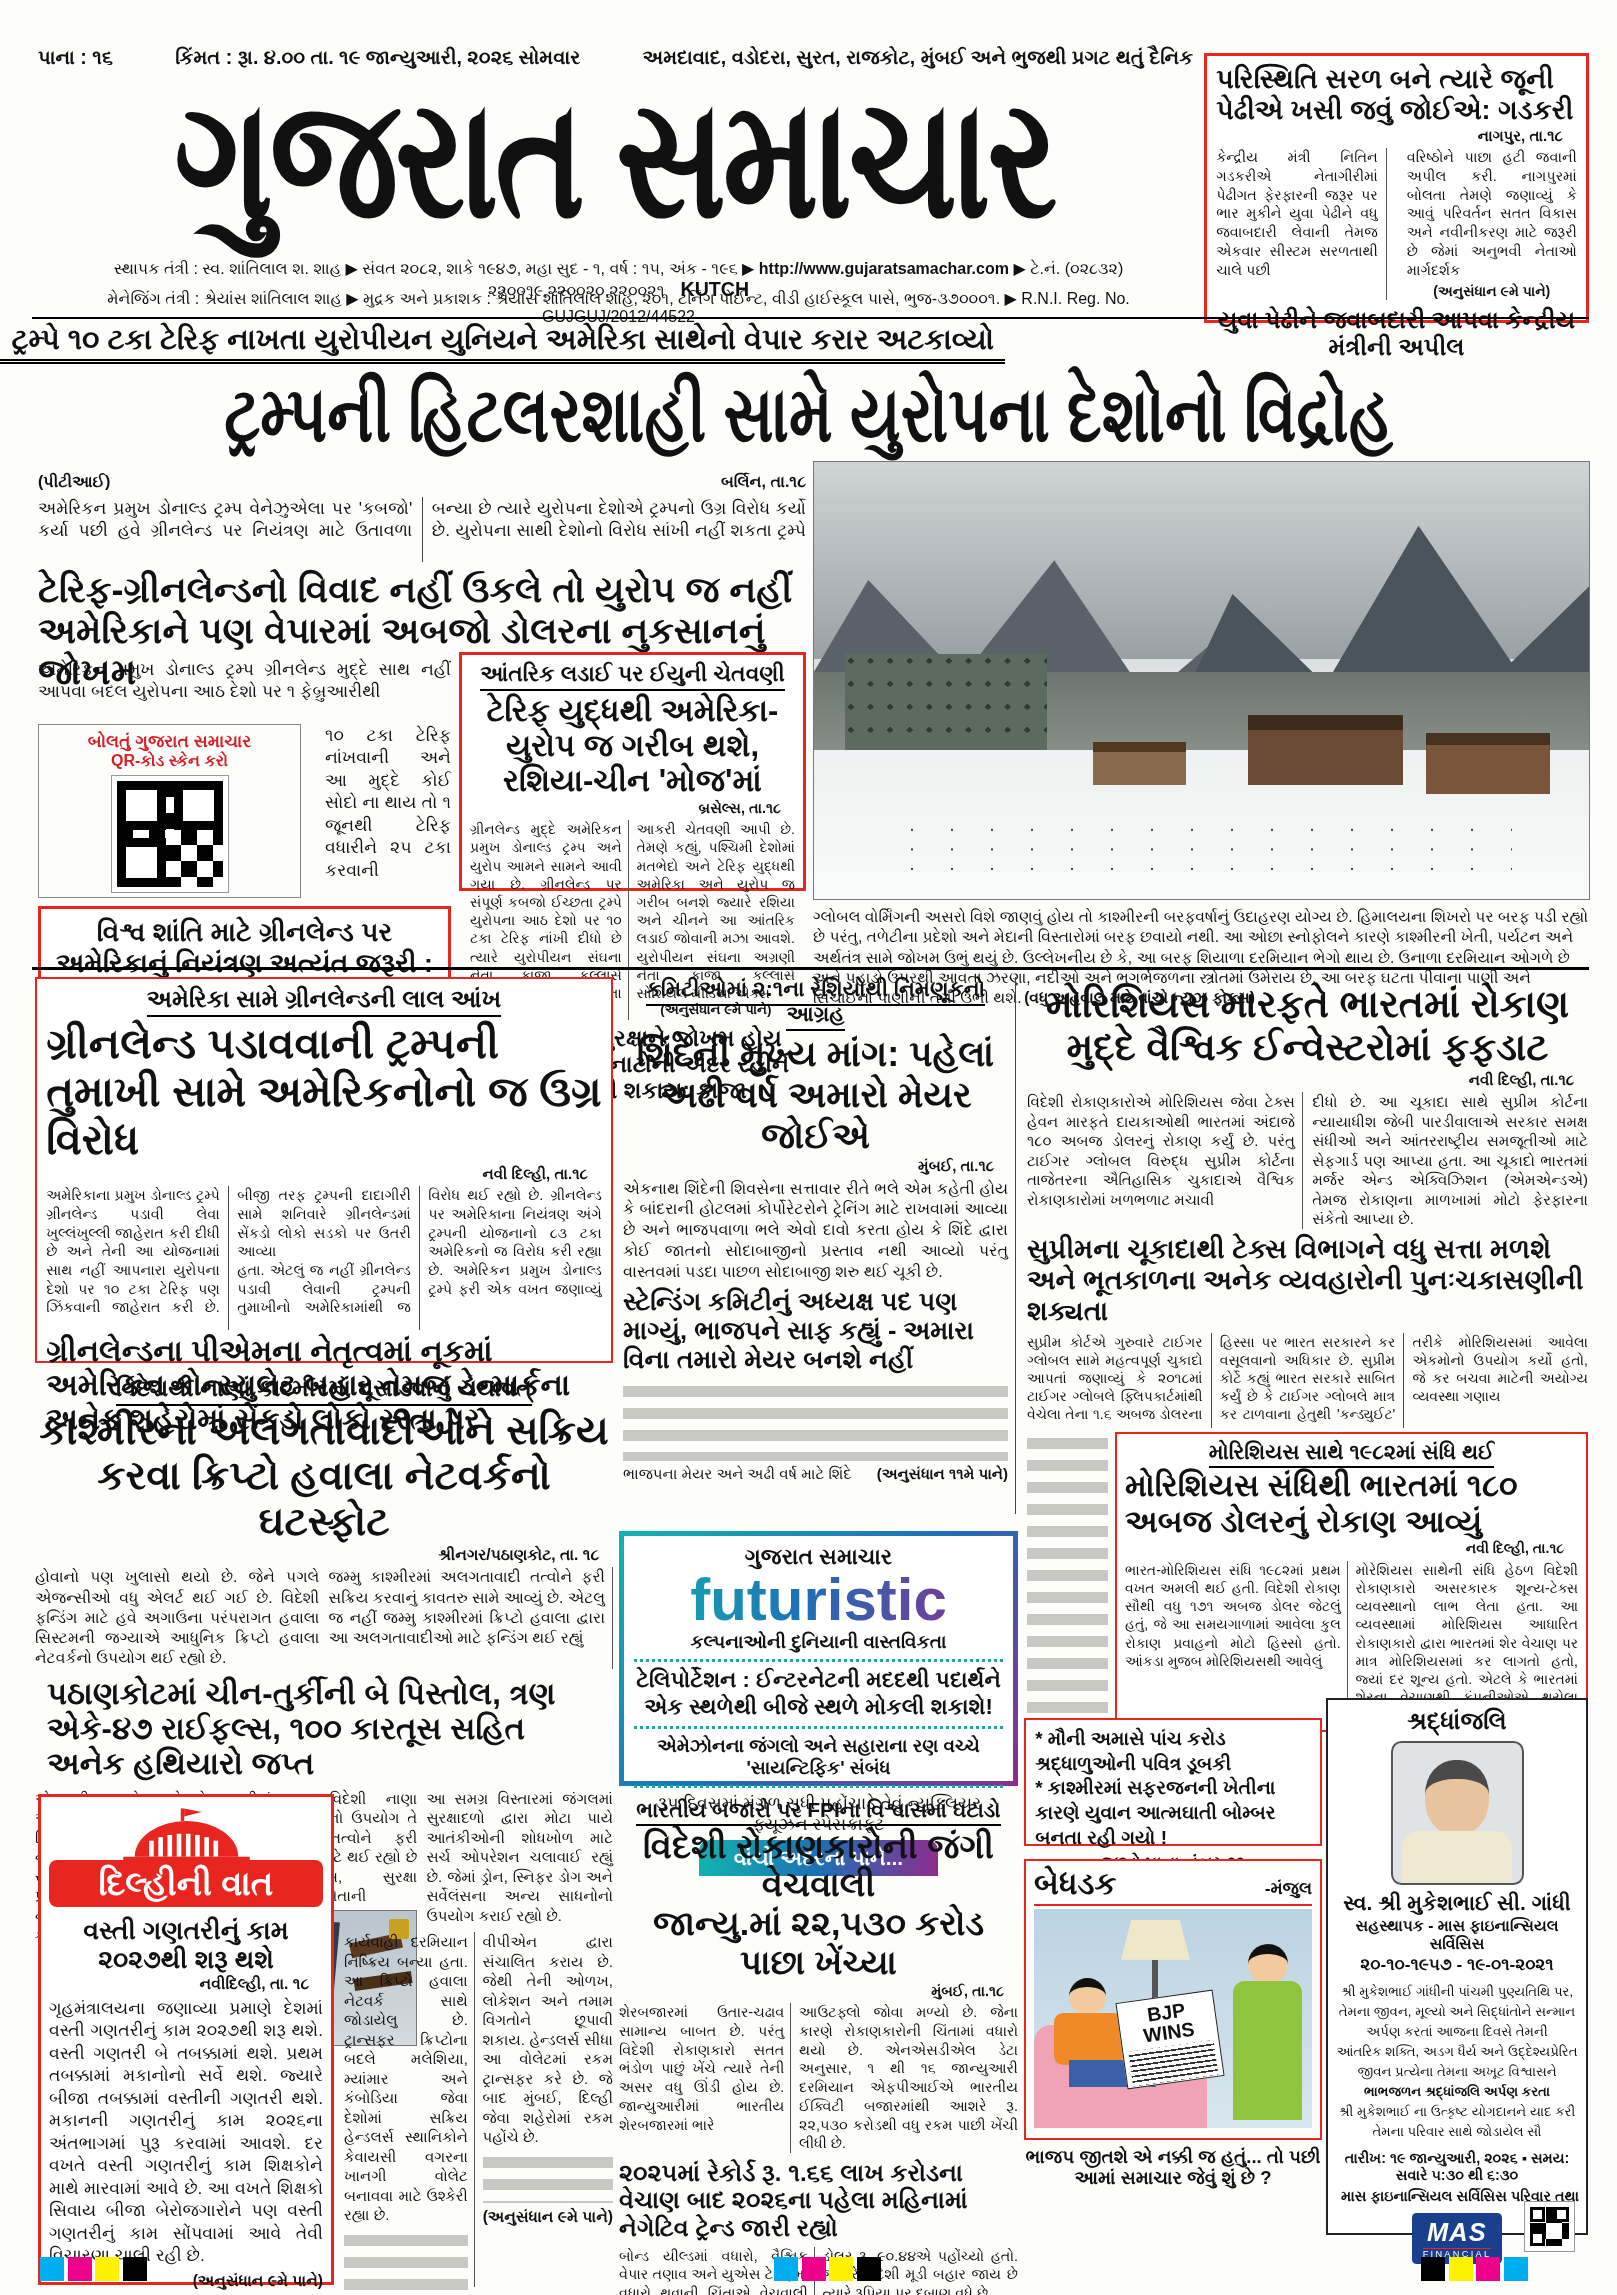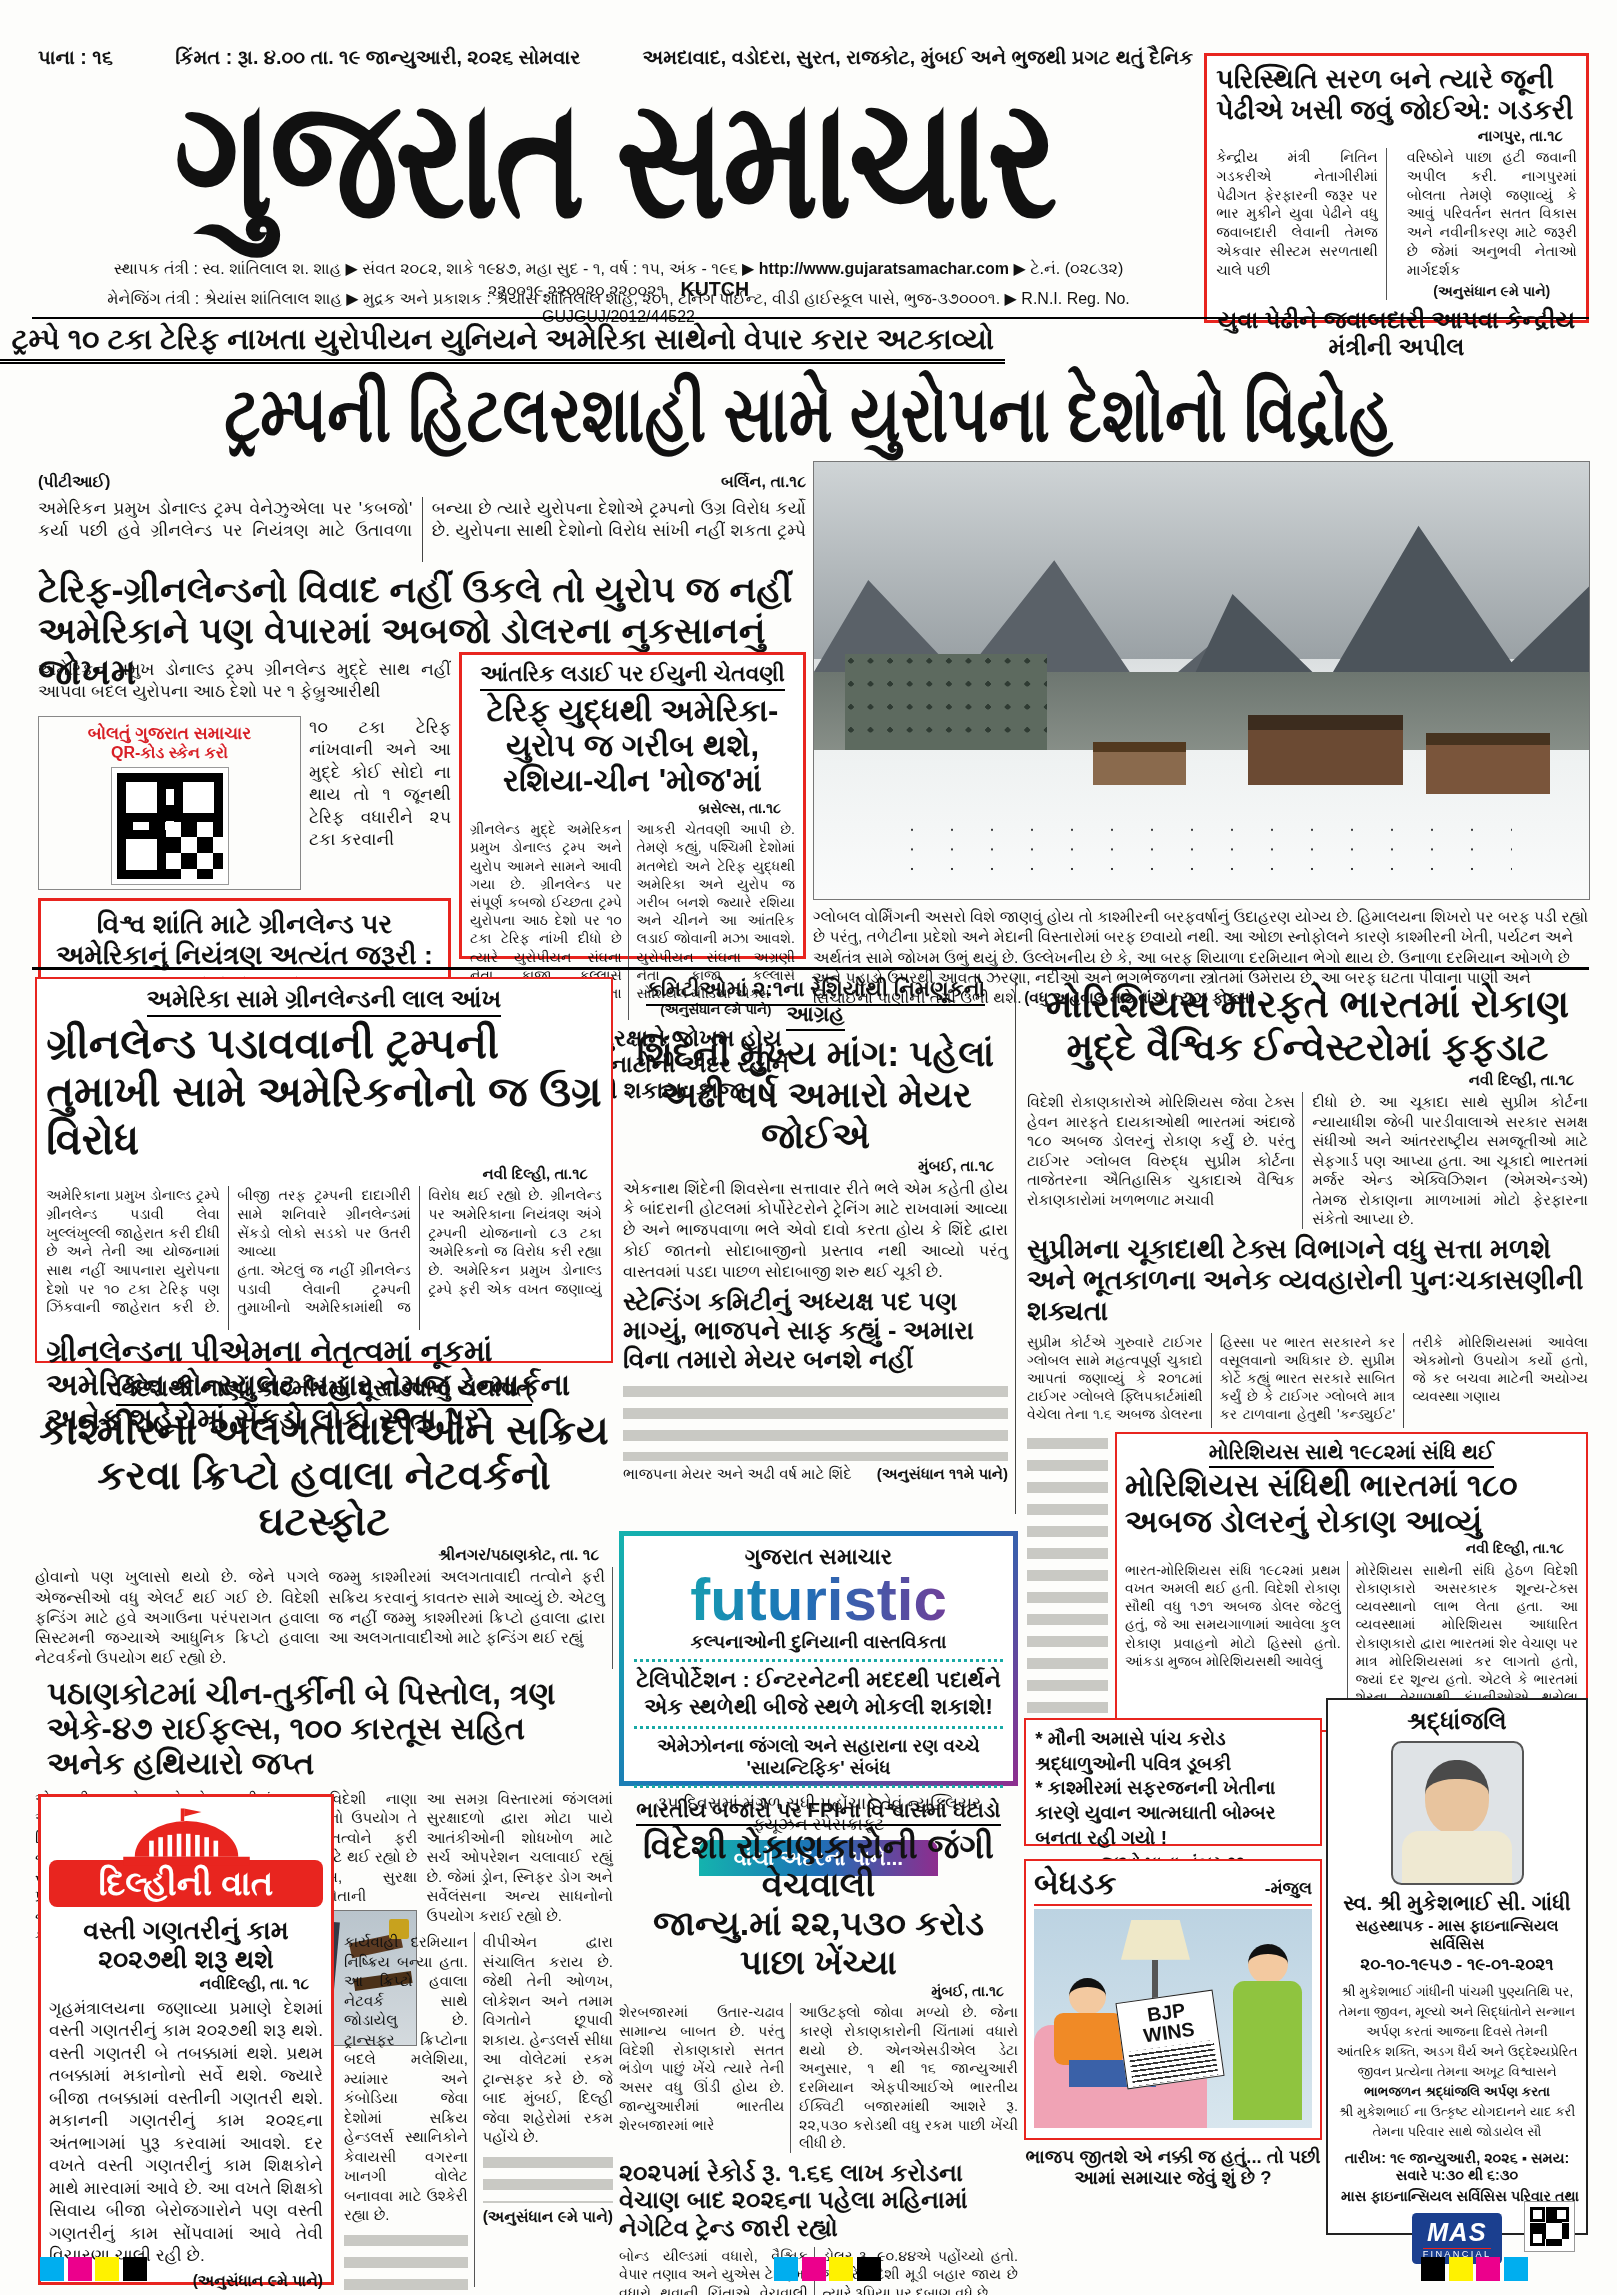--- a/index.html
+++ b/index.html
@@ -79,21 +79,21 @@
     </div>
   </div>
   <div class="abs cols2" style="left:38px;top:497px;width:768px;height:65px;overflow:hidden">
     <p class="bd" style="font-size:17.3px">અમેરિકન પ્રમુખ ડોનાલ્ડ ટ્રમ્પ વેનેઝુએલા પર 'કબજો' કર્યા પછી હવે ગ્રીનલેન્ડ પર નિયંત્રણ માટે ઉતાવળા બન્યા છે ત્યારે યુરોપના દેશોએ ટ્રમ્પનો ઉગ્ર વિરોધ કર્યો છે. યુરોપના સાથી દેશોનો વિરોધ સાંખી નહીં શકતા ટ્રમ્પે આઠ દેશો પર ટેરિફ ઝિંકી દીધા છે. જોકે, યુરોપના દેશો ગ્રીનલેન્ડના મુદ્દે</p>
 
   </div>
   <div class="abs hl" style="left:38px;top:569px;width:768px;font-size:36px;text-align:left">ટેરિફ-ગ્રીનલેન્ડનો વિવાદ નહીં ઉકલે તો યુરોપ જ નહીં અમેરિકાને પણ વેપારમાં અબજો ડોલરના નુકસાનનું જોખમ</div>
 
   <div class="abs" style="left:38px;top:658px;width:413px">
     <p class="bd" style="font-size:17.3px">અમેરિકન પ્રમુખ ડોનાલ્ડ ટ્રમ્પ ગ્રીનલેન્ડ મુદ્દે સાથ નહીં આપવા બદલ યુરોપના આઠ દેશો પર ૧ ફેબ્રુઆરીથી</p>
-    <div style="display:flex;gap:8px;margin-top:13px">
+    <div style="display:flex;gap:24px;margin-top:21px">
       <div style="width:263px;border:1.7px solid #888;padding:5.8px;text-align:center;position:relative">
         <div style="color:#d81f26;font-weight:bold;font-size:17.3px">બોલતું ગુજરાત સમાચાર</div>
         <div style="color:#d81f26;font-weight:bold;font-size:16px">QR-કોડ સ્કેન કરો</div>
         <div class="qr" style="position:relative;width:116px;height:116px;margin:5.8px auto 0">
           <i class="f" style="left:0;top:0"></i>
             <i class="f" style="right:0;top:0"></i>
             <i class="f" style="left:0;bottom:0"></i>
         </div>
       </div>
       <div class="bd" style="font-size:17.3px;flex:1">૧૦ ટકા ટેરિફ નાંખવાની અને આ મુદ્દે કોઈ સોદો ના થાય તો ૧ જૂનથી ટેરિફ વધારીને ૨૫ ટકા કરવાની</div>
@@ -101,21 +101,21 @@
     <div class="redbox hl" style="font-size:26.6px;padding:8px 5.8px;margin:8px 0">વિશ્વ શાંતિ માટે ગ્રીનલેન્ડ પર અમેરિકાનું નિયંત્રણ અત્યંત જરૂરી : પ્રમુખ ટ્રમ્પ</div>
     <div style="display:flex;gap:9.2px">
       <div class="bd" style="font-size:17px;width:50%;border-right:0.6px solid #555;padding-right:7px">શનિવારે જાહેરાત કરી હતી. જોકે, ટ્રમ્પના ટેરિફથી ડરવાના બદલે યુરોપીયન સંઘ (ઈયુ)એ અમેરિકા સાથે લાંબા સમયથી</div>
       <div style="width:50%">
         <div class="bd" style="font-size:17px">યુરોપ નહીં અમેરિકાને પણ અબજો ડોલરનું નુકસાન થશે. આ વિવાદની અસર</div>
         <div style="text-align:center;font-weight:bold;font-size:15px">(અનુસંધાન ૯મે પાને)</div>
       </div>
     </div>
   </div>
 
-  <div class="abs redbox" style="left:459px;top:652px;width:347px;height:307px;padding:5.8px 8px">
+  <div class="abs redbox" style="left:459px;top:652px;width:347px;height:239px;padding:5.8px 8px">
     <div class="kick" style="font-size:22px"><span>આંતરિક લડાઈ પર ઈયુની ચેતવણી</span></div>
     <div class="hl" style="font-size:31px;margin-top:5.8px">ટેરિફ યુદ્ધથી અમેરિકા-યુરોપ જ ગરીબ થશે, રશિયા-ચીન 'મોજ'માં</div>
     <div class="dl" style="font-size:14.4px">બ્રસેલ્સ, તા.૧૮</div>
     <div style="display:flex;gap:8px">
       <div class="bd" style="font-size:14px;width:50%;border-right:0.6px solid #555;padding-right:5.8px">ગ્રીનલેન્ડ મુદ્દે અમેરિકન પ્રમુખ ડોનાલ્ડ ટ્રમ્પ અને યુરોપ આમને સામને આવી ગયા છે. ગ્રીનલેન્ડ પર સંપૂર્ણ કબજો ઈચ્છતા ટ્રમ્પે યુરોપના આઠ દેશો પર ૧૦ ટકા ટેરિફ નાંખી દીધો છે ત્યારે યુરોપીયન સંઘના નેતા કાજા કલ્લાસે પશ્ચિમી દેશો વચ્ચે વધતા મતભેદો અંગે</div>
       <div style="width:50%">
         <div class="bd" style="font-size:14px">આકરી ચેતવણી આપી છે. તેમણે કહ્યું, પશ્ચિમી દેશોમાં મતભેદો અને ટેરિફ યુદ્ધથી અમેરિકા અને યુરોપ જ ગરીબ બનશે જ્યારે રશિયા અને ચીનને આ આંતરિક લડાઈ જોવાની મઝા આવશે. યુરોપીયન સંઘના અગ્રણી નેતા કાજા કલ્લાસે સોશિયલ મીડિયા એક્સ</div>
         <div style="text-align:center;font-weight:bold;font-size:13.3px">(અનુસંધાન ૯મે પાને)</div>
       </div>
     </div>

